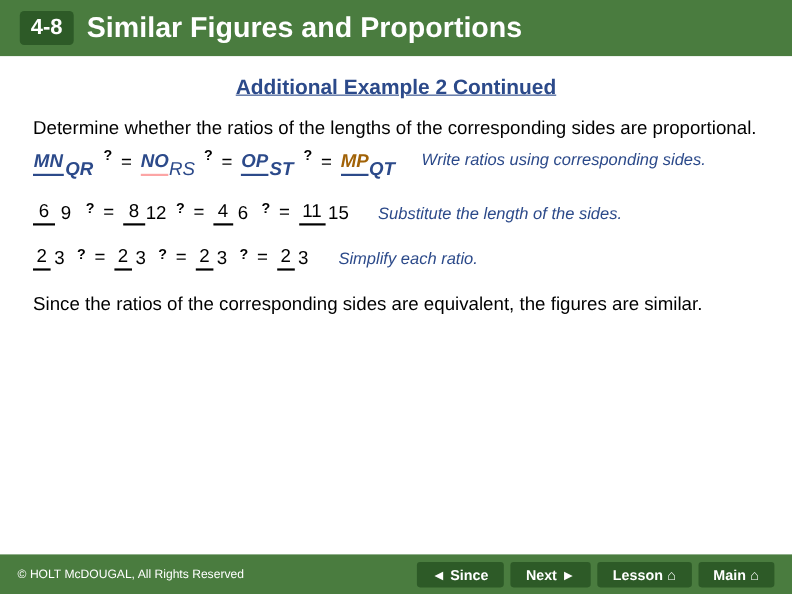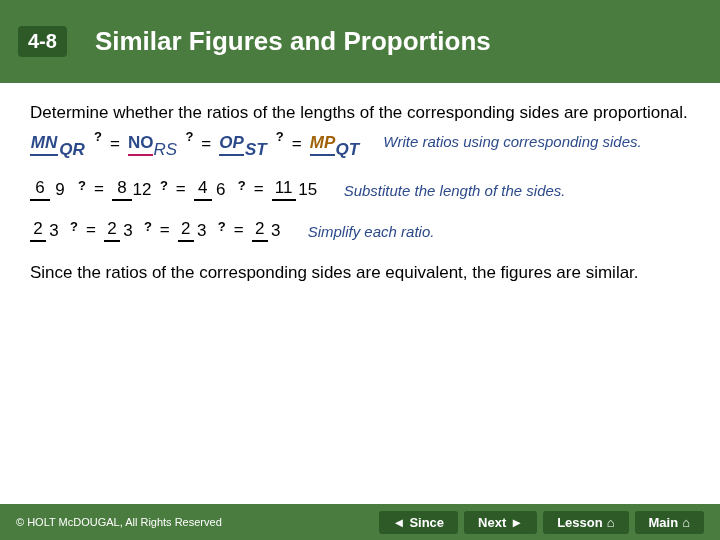--- a/index.html
+++ b/index.html
@@ -7,24 +7,24 @@
     body {
       width: 720px;
       height: 540px;
       font-family: Arial, sans-serif;
       background: #fff;
       overflow: hidden;
     }
 
     .header {
       background: #4a7c3f;
-      padding: 26px 18px;
+      padding: 10px 18px;
       display: flex;
       align-items: flex-end;
-      gap: 28px;
+      gap: 12px;
     }
 
     .header-badge {
       background: #2d5a27;
       color: #fff;
       font-weight: bold;
       font-size: 20px;
       padding: 4px 10px;
       border-radius: 4px;
     }
@@ -149,36 +149,37 @@
 </head>
 <body>
 
 <div class="header">
   <span class="header-badge">4-8</span>
   <span class="header-title">Similar Figures and Proportions</span>
 </div>
 
 <div class="main-content">
 
+  <div class="section-title">Additional Example 2 Continued</div>
 
   <div class="description">Determine whether the ratios of the lengths of the corresponding sides are proportional.</div>
 
   <div class="example-block">
     <div class="math-part">
       <div style="display:flex; align-items:center; gap:8px; font-size:17px;">
 
         <div class="fraction">
           <span class="numer" style="font-style:italic; color:#2c4a8a; font-weight:bold; border-bottom:2px solid #2c4a8a; min-width:28px; text-align:center;">MN</span>
           <span class="denom" style="font-style:italic; color:#2c4a8a; font-weight:bold; min-width:28px; text-align:center;">QR</span>
         </div>
         <span style="font-size:13px; font-weight:bold; align-self:flex-start; margin-top:0px;">?</span>
         <span style="align-self:center;">=</span>
 
         <div class="fraction">
-          <span class="numer" style="color:#2c4a8a; font-weight:bold; border-bottom:2px solid #be185d; min-width:24px; ">NO</span>
+          <span class="numer" style="font-style:italic; color:#2c4a8a; font-weight:bold; border-bottom:2px solid #fca5a5; min-width:24px; ">NO</span>
           <span class="denom" style="font-style:italic; color:#2c4a8a; font-weight:normal; min-width:24px; text-align:center;">RS</span>
         </div>
         <span style="font-size:13px; font-weight:bold; align-self:flex-start; margin-top:0px;">?</span>
         <span style="align-self:center;">=</span>
 
         <div class="fraction">
           <span class="numer" style="font-style:italic; color:#2c4a8a; font-weight:bold; border-bottom:2px solid #2c4a8a; min-width:24px; text-align:center;">OP</span>
           <span class="denom" style="font-style:italic; color:#2c4a8a; font-weight:bold; min-width:24px; text-align:center;">ST</span>
         </div>
         <span style="font-size:13px; font-weight:bold; align-self:flex-start; margin-top:0px;">?</span>

